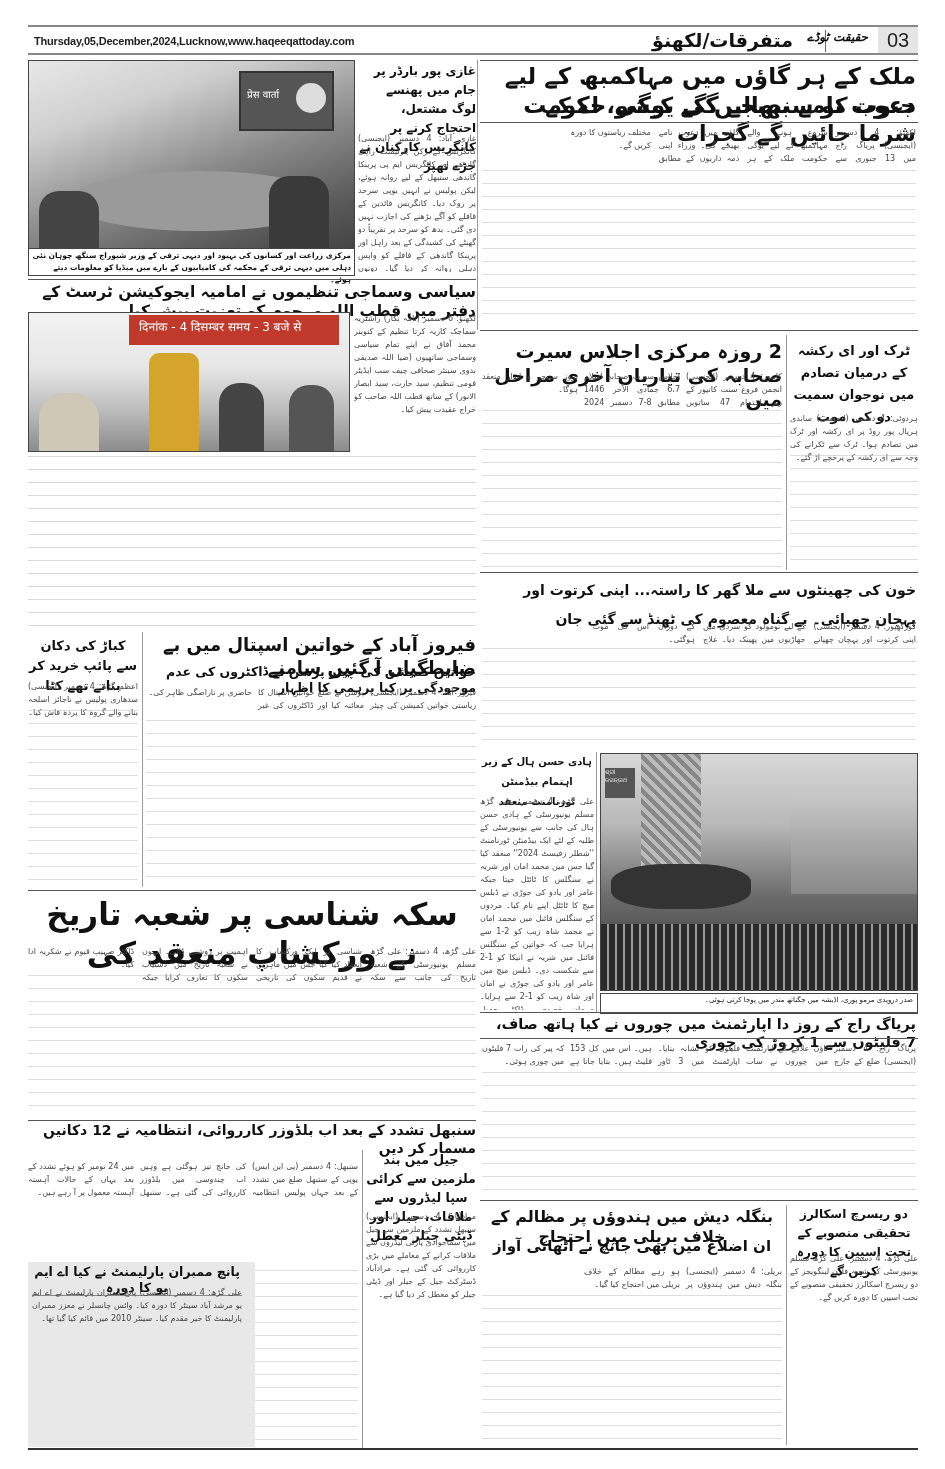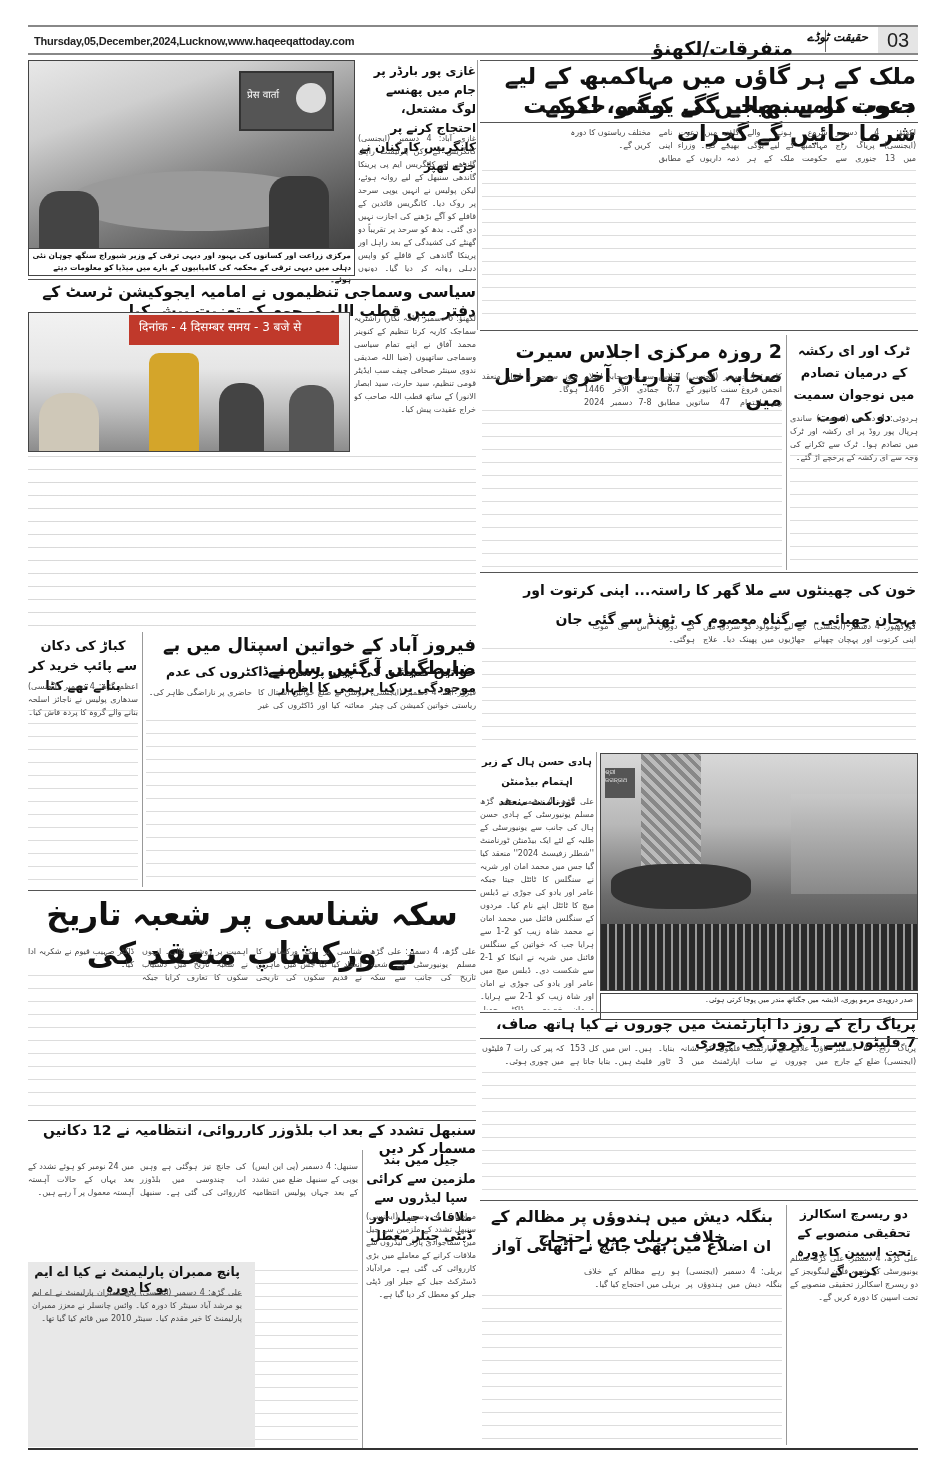--- a/index.html
+++ b/index.html
@@ -2,21 +2,21 @@
 <html><head>
 <meta charset="utf-8">
 <style>
   * { box-sizing: border-box; margin: 0; padding: 0; }
   html, body { width: 945px; height: 1469px; background: #fff; overflow: hidden; }
   body { position: relative; font-family: "DejaVu Sans", sans-serif; color: #222; }
   .abs { position: absolute; }
   .rtl { direction: rtl; text-align: right; }
   .masthead { left: 28px; top: 25px; width: 890px; height: 30px; border-top: 2px solid #888; border-bottom: 2px solid #888; }
   .mh-date { left: 6px; top: 8px; font-family: "Liberation Sans", sans-serif; font-size: 11px; font-weight: bold; color: #222; letter-spacing: -0.2px; }
-  .mh-section { right: 125px; top: 10px; font-size: 19px; font-weight: bold; color: #111; }
+  .mh-section { right: 125px; top: 2px; font-size: 19px; font-weight: bold; color: #111; }
   .mh-divider { right: 92px; top: 3px; width: 1px; height: 22px; background: #666; }
   .mh-logo { right: 50px; top: 3px; font-size: 12px; font-weight: bold; font-style: italic; color: #111; }
   .mh-page { right: 0; top: 0; width: 40px; height: 26px; background: #e5e5e5; font-family: "Liberation Sans", sans-serif; font-size: 20px; color: #222; text-align: center; line-height: 26px; }
   .headline { color: #111; font-weight: bold; line-height: 1.25; }
   .h-xl { font-size: 24px; }
   .h-lg { font-size: 20px; }
   .h-md { font-size: 15px; }
   .body-text { font-size: 8px; line-height: 13px; color: #444; text-align: justify; }
   .col { overflow: hidden; }
   .photo { background: #777; overflow: hidden; border: 1px solid #444; }
@@ -104,21 +104,21 @@
 <div class="abs headline rtl h-md" style="left:480px; top:752px; width:114px; font-size:10px; line-height:20px; text-align:center;">ہادی حسن ہال کے زیر اہتمام بیڈمنٹن ٹورنامنٹ منعقد</div>
 <div class="abs col rtl body-text" style="left:480px; top:795px; width:114px; height:215px;">علی گڑھ، 4 دسمبر: علی گڑھ مسلم یونیورسٹی کے ہادی حسن ہال کی جانب سے یونیورسٹی کے طلبہ کے لئے ایک بیڈمنٹن ٹورنامنٹ ''شطلر زفیسٹ 2024'' منعقد کیا گیا جس میں محمد امان اور شریہ نے سنگلس کا ٹائٹل جیتا جبکہ عامر اور یادو کی جوڑی نے ڈبلس میچ کا ٹائٹل اپنے نام کیا۔ مردوں کے سنگلس فائنل میں محمد امان نے محمد شاہ زیب کو 2-1 سے ہرایا جب کہ خواتین کے سنگلس فائنل میں شریہ نے انیکا کو 1-2 سے شکست دی۔ ڈبلس میچ میں عامر اور یادو کی جوڑی نے امان اور شاہ زیب کو 1-2 سے ہرایا۔ مہمان خصوصی ڈاکٹر جمیل احمد، صدر جم خانہ کلب نے فاتحین میں انعامات تقسیم کئے۔</div>
 
 <div class="abs photo" style="left:600px; top:753px; width:318px; height:238px; background:linear-gradient(180deg,#d8d8d8 0%,#b8b8b8 30%,#6c6c6c 60%,#2e2e2e 100%);">
   <div class="abs" style="left:40px; top:0; width:60px; height:140px; background:repeating-linear-gradient(45deg,#888 0,#888 4px,#bbb 4px,#bbb 8px);"></div>
   <div class="abs" style="left:4px; top:14px; width:30px; height:30px; background:#555; color:#fff; font-size:6px;">ଶ୍ରୀ ଜଗନ୍ନାଥ</div>
   <div class="abs" style="left:10px; top:110px; width:140px; height:45px; background:#333; border-radius:40%;"></div>
   <div class="abs" style="left:0; top:170px; width:318px; height:68px; background:repeating-linear-gradient(90deg,#2a2a2a 0,#2a2a2a 6px,#999 6px,#999 8px);"></div>
   <div class="abs" style="left:190px; top:40px; width:128px; height:100px; background:linear-gradient(180deg,#c8c8c8,#888);"></div>
 </div>
-<div class="abs caption rtl" style="left:600px; top:993px; width:318px; height:27px; border:1px solid #444; padding:0 4px; font-weight:normal; font-size:7px;">صدر دروپدی مرمو پوری، اڈیشہ میں جگناتھ مندر میں پوجا کرتی ہوئی۔</div>
+<div class="abs caption rtl" style="left:600px; top:993px; width:318px; height:21px; border:1px solid #444; padding:0 4px; font-weight:normal; font-size:7px;">صدر دروپدی مرمو پوری، اڈیشہ میں جگناتھ مندر میں پوجا کرتی ہوئی۔</div>
 
 <div class="abs rule-h" style="left:28px; top:890px; width:448px;"></div>
 <div class="abs headline rtl" style="left:28px; top:895px; width:448px; font-size:31px; text-align:center;">سکہ شناسی پر شعبہ تاریخ نے ورکشاپ منعقد کی</div>
 <div class="abs col rtl body-text" style="left:28px; top:945px; width:448px; height:165px; column-count:4; column-gap:8px;">علی گڑھ، 4 دسمبر: علی گڑھ مسلم یونیورسٹی کے شعبہ تاریخ کی جانب سے سکہ شناسی پر ایک ورکشاپ کا انعقاد کیا گیا جس میں ماہرین نے قدیم سکوں کی تاریخی اہمیت پر روشنی ڈالی۔ انہوں نے شعبہ تاریخ میں دستیاب سکوں کا تعارف کرایا جبکہ ڈاکٹر صہیب قیوم نے شکریہ ادا کیا۔</div>
 <div class="abs fake-lines" style="left:28px; top:975px; width:448px; height:135px; opacity:0.5;"></div>
 
 <div class="abs rule-h" style="left:480px; top:1012px; width:438px;"></div>
 <div class="abs headline rtl" style="left:482px; top:1015px; width:434px; font-size:14.5px;">پریاگ راج کے روز دا اپارٹمنٹ میں چوروں نے کیا ہاتھ صاف، 7 فلیٹوں سے 1 کروڑ کی چوری</div>
 <div class="abs rule-h" style="left:480px; top:1038px; width:438px;"></div>
 <div class="abs col rtl body-text" style="left:482px; top:1042px; width:434px; height:155px; column-count:5; column-gap:6px;">پریاگ راج: 4 دسمبر (ایجنسی) ضلع کے جارج ٹاؤن علاقے کے اپارٹمنٹ میں چوروں نے سات فلیٹوں کو نشانہ بنایا۔ اپارٹمنٹ میں 3 ٹاور ہیں۔ اس میں کل 153 فلیٹ ہیں۔ بتایا جاتا ہے کہ پیر کی رات 7 فلیٹوں میں چوری ہوئی۔</div>

